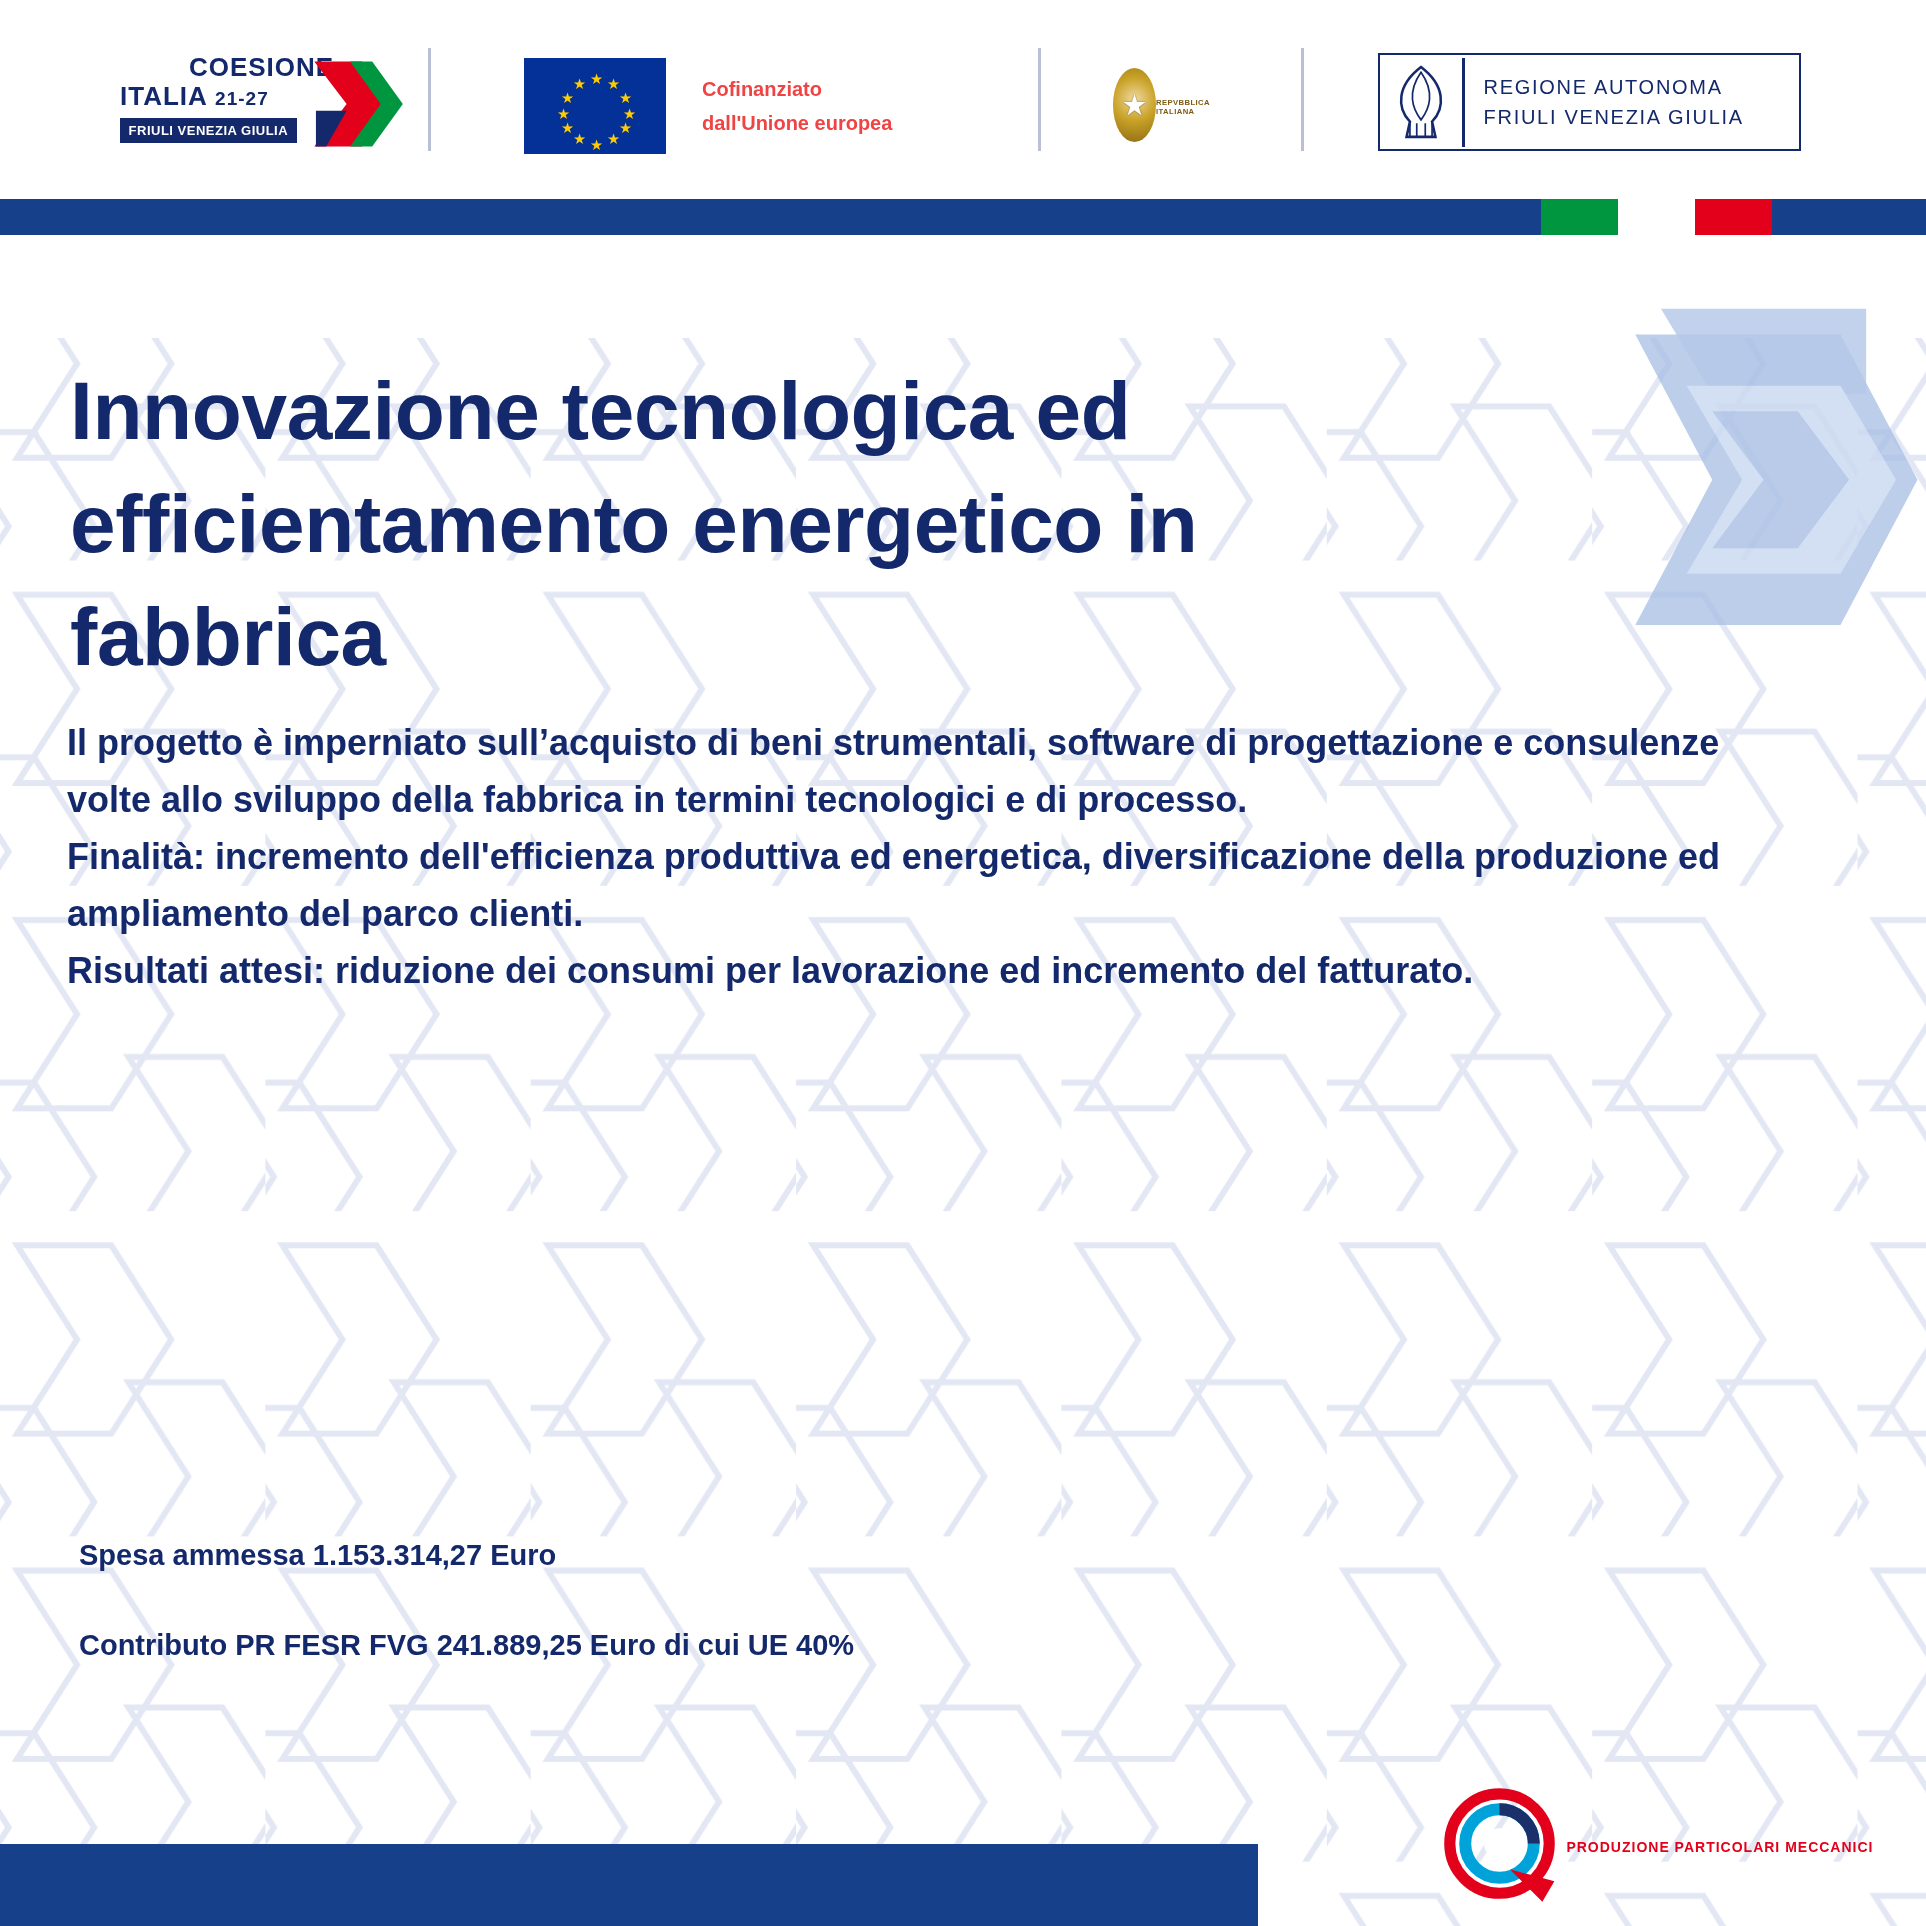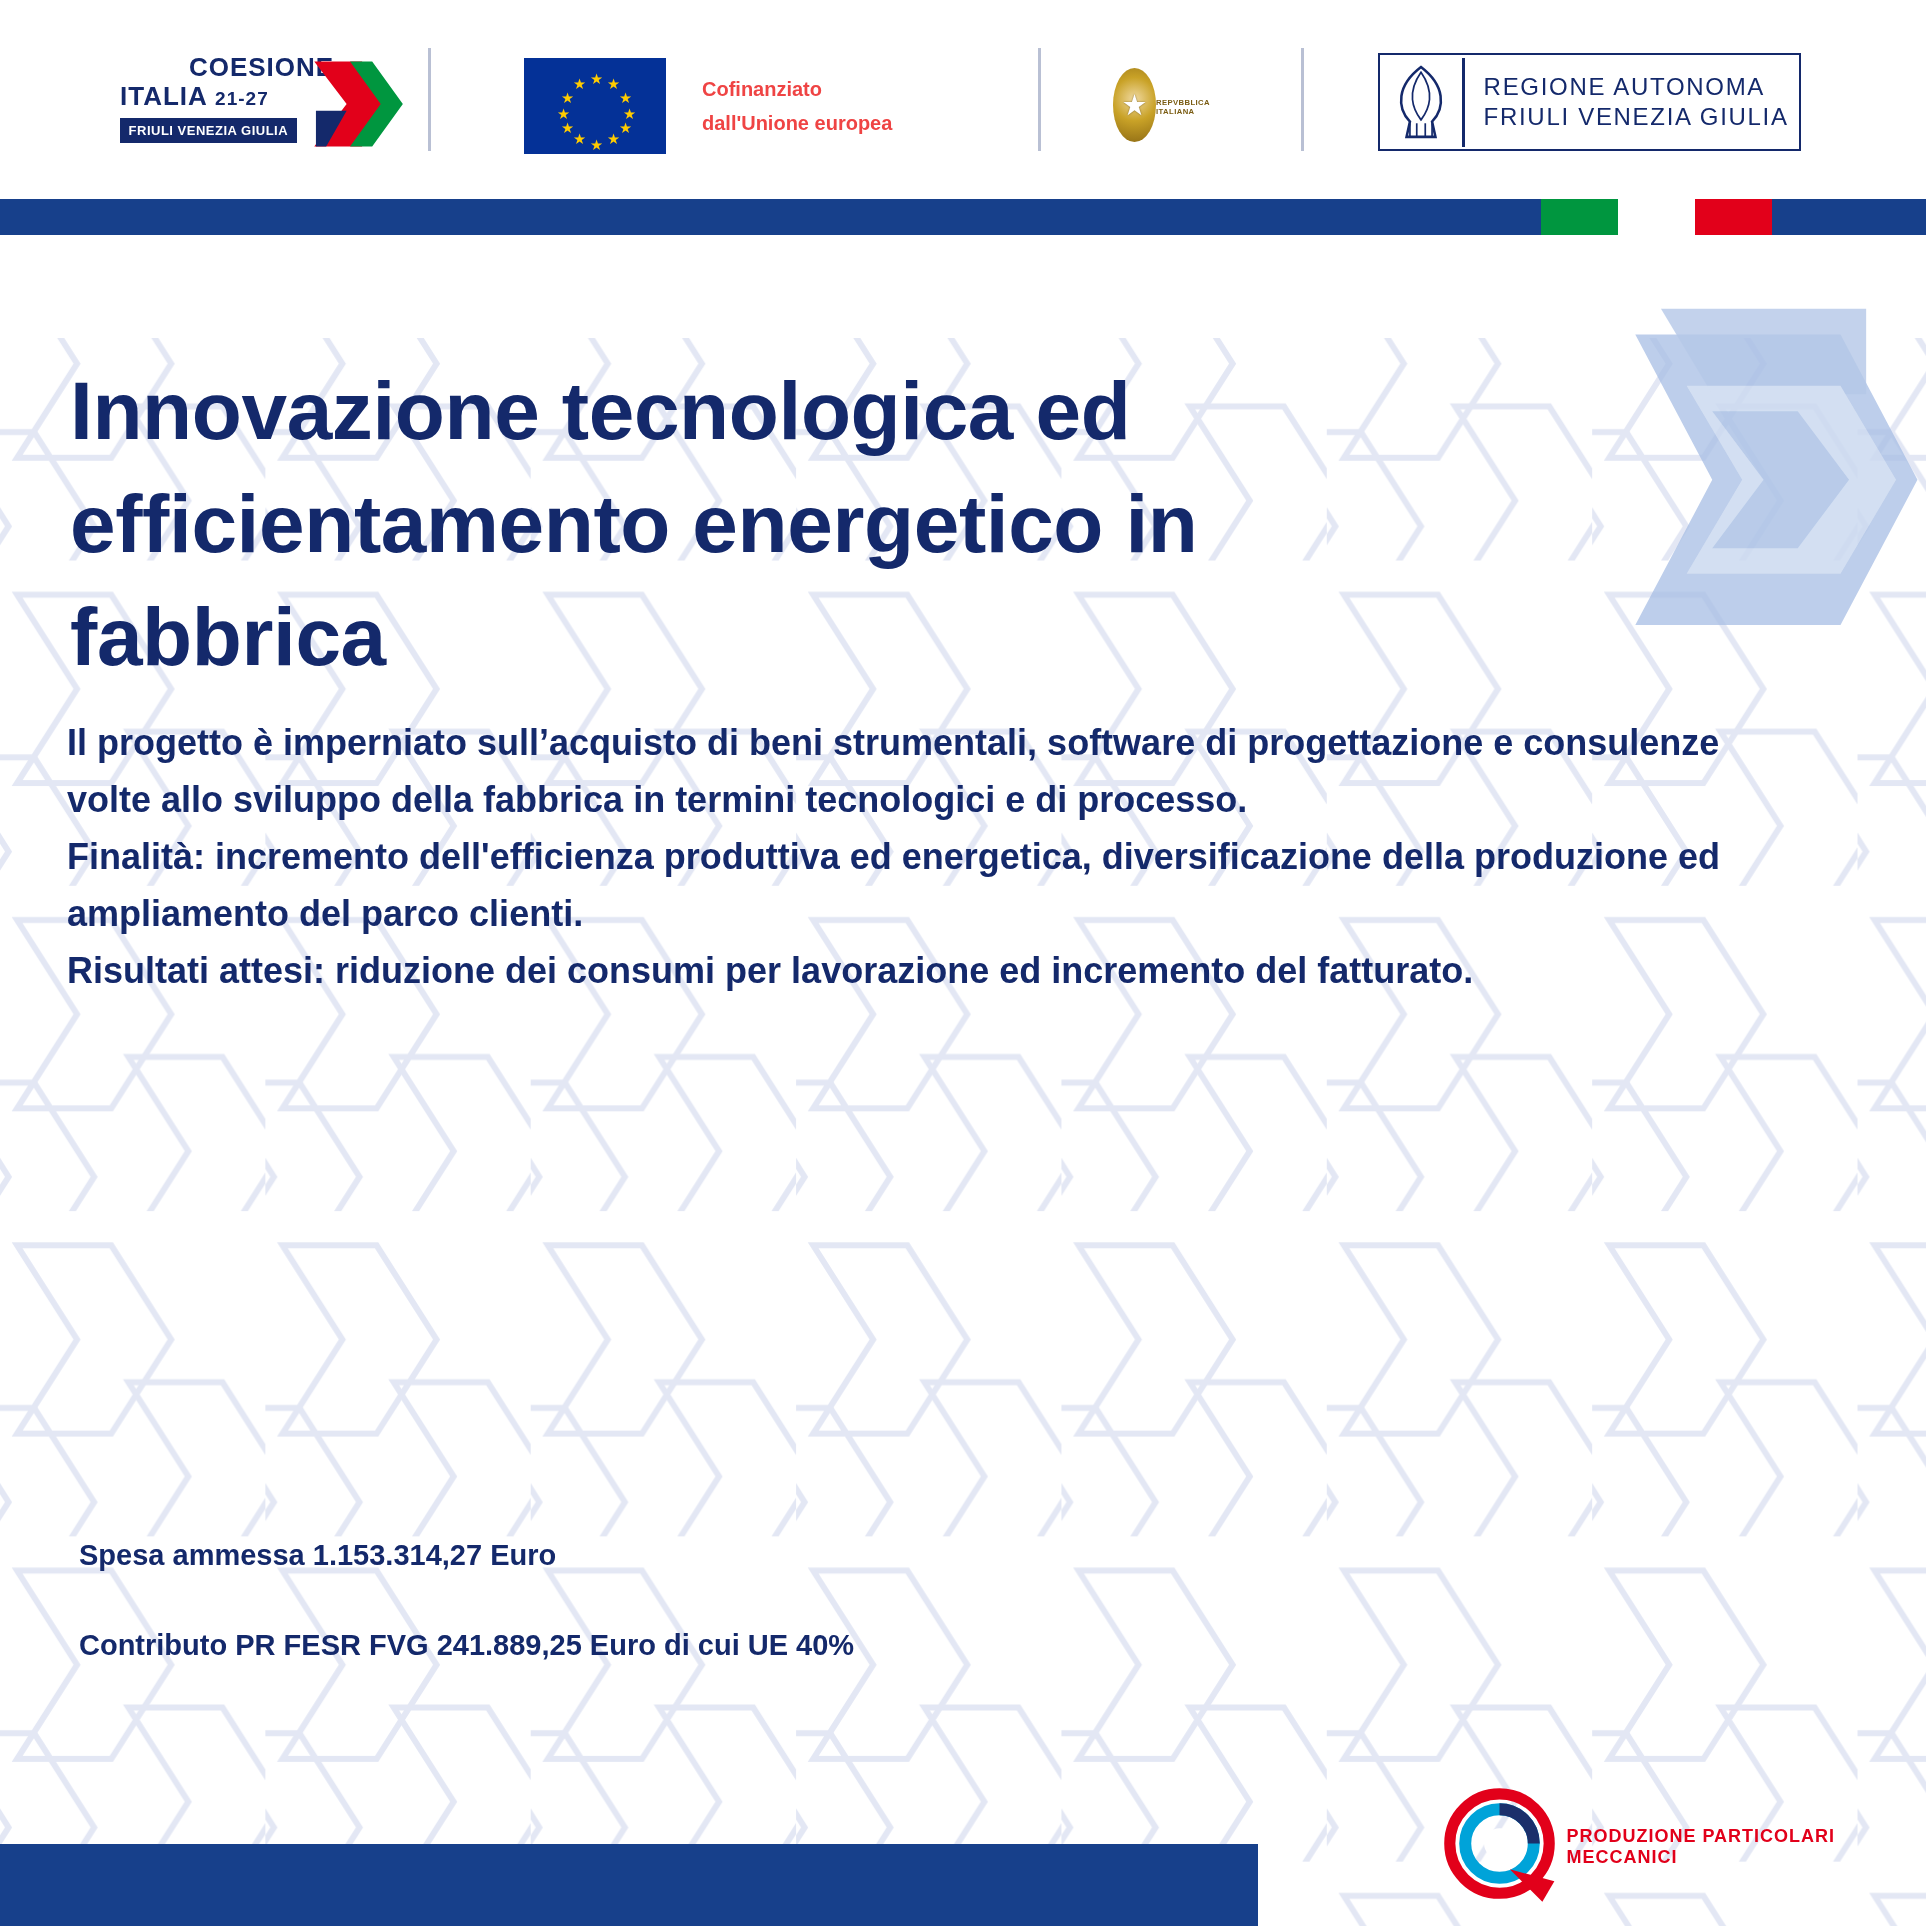--- a/index.html
+++ b/index.html
@@ -131,21 +131,21 @@
   .regione .eagle {
     width: 82px; height: 86px;
     display: flex; align-items: center; justify-content: center;
     flex: none;
   }
   .regione .reg-div {
     width: 2.6px; height: 89px; background: #14296b; flex: none;
   }
   .regione .reg-text {
     padding-left: 19px;
-    font-size: 24px;
+    font-size: 20px;
     font-weight: normal;
     letter-spacing: 1.7px;
     line-height: 30px;
     color: #14296b;
   }
 
   
   .blue-stripe {
     position: absolute;
     left: 0; top: 199px;
@@ -243,21 +243,21 @@
     font-family: "DejaVu Sans", sans-serif;
     font-size: 89px;
     font-weight: bold;
     font-style: italic;
     color: #00a3d9;
     line-height: 89px;
     letter-spacing: -3.4px;
     -webkit-text-stroke: 2.6px #1b2f6b;
   }
   .ppm-sub {
-    font-size: 18px;
+    font-size: 14px;
     font-weight: bold;
     color: #e2001a;
     letter-spacing: 1px;
     margin-top: 1.7px;
   }
 </style>
 </head>
 <body>
 
 <div class="logo-bar">

